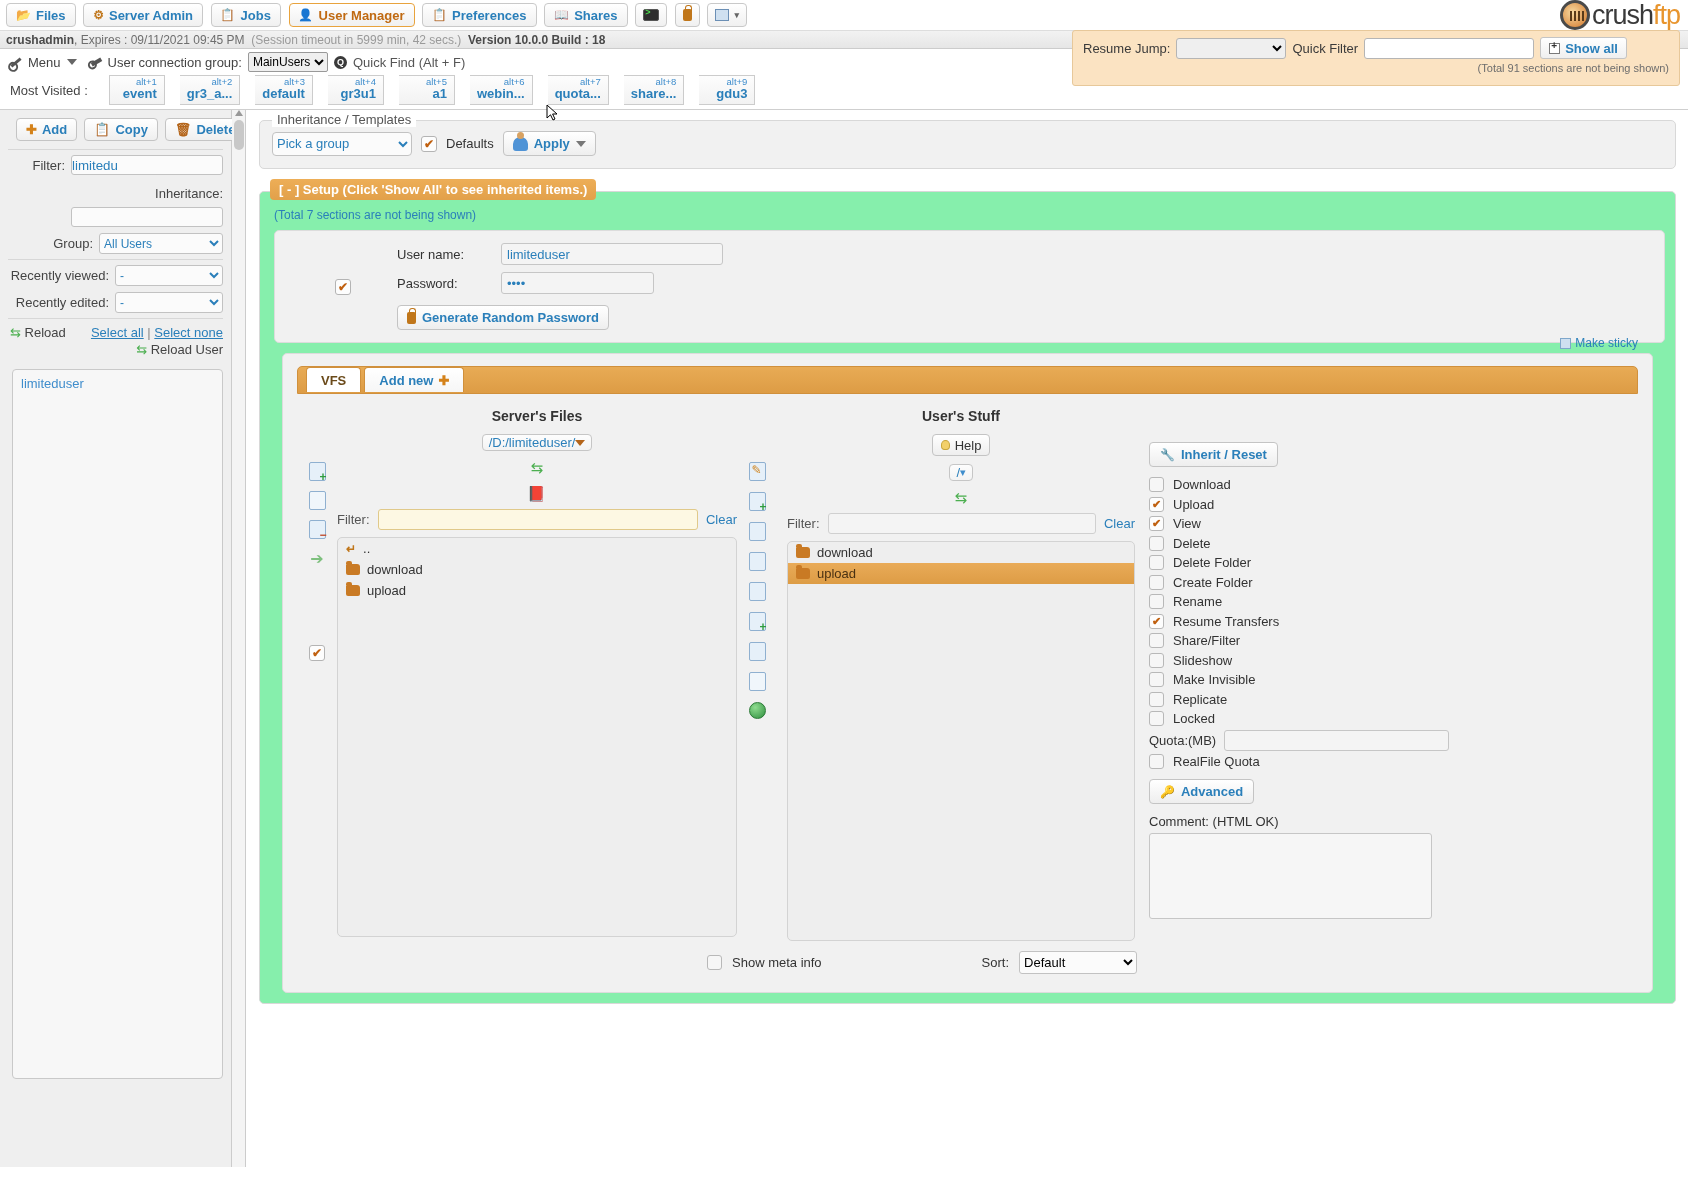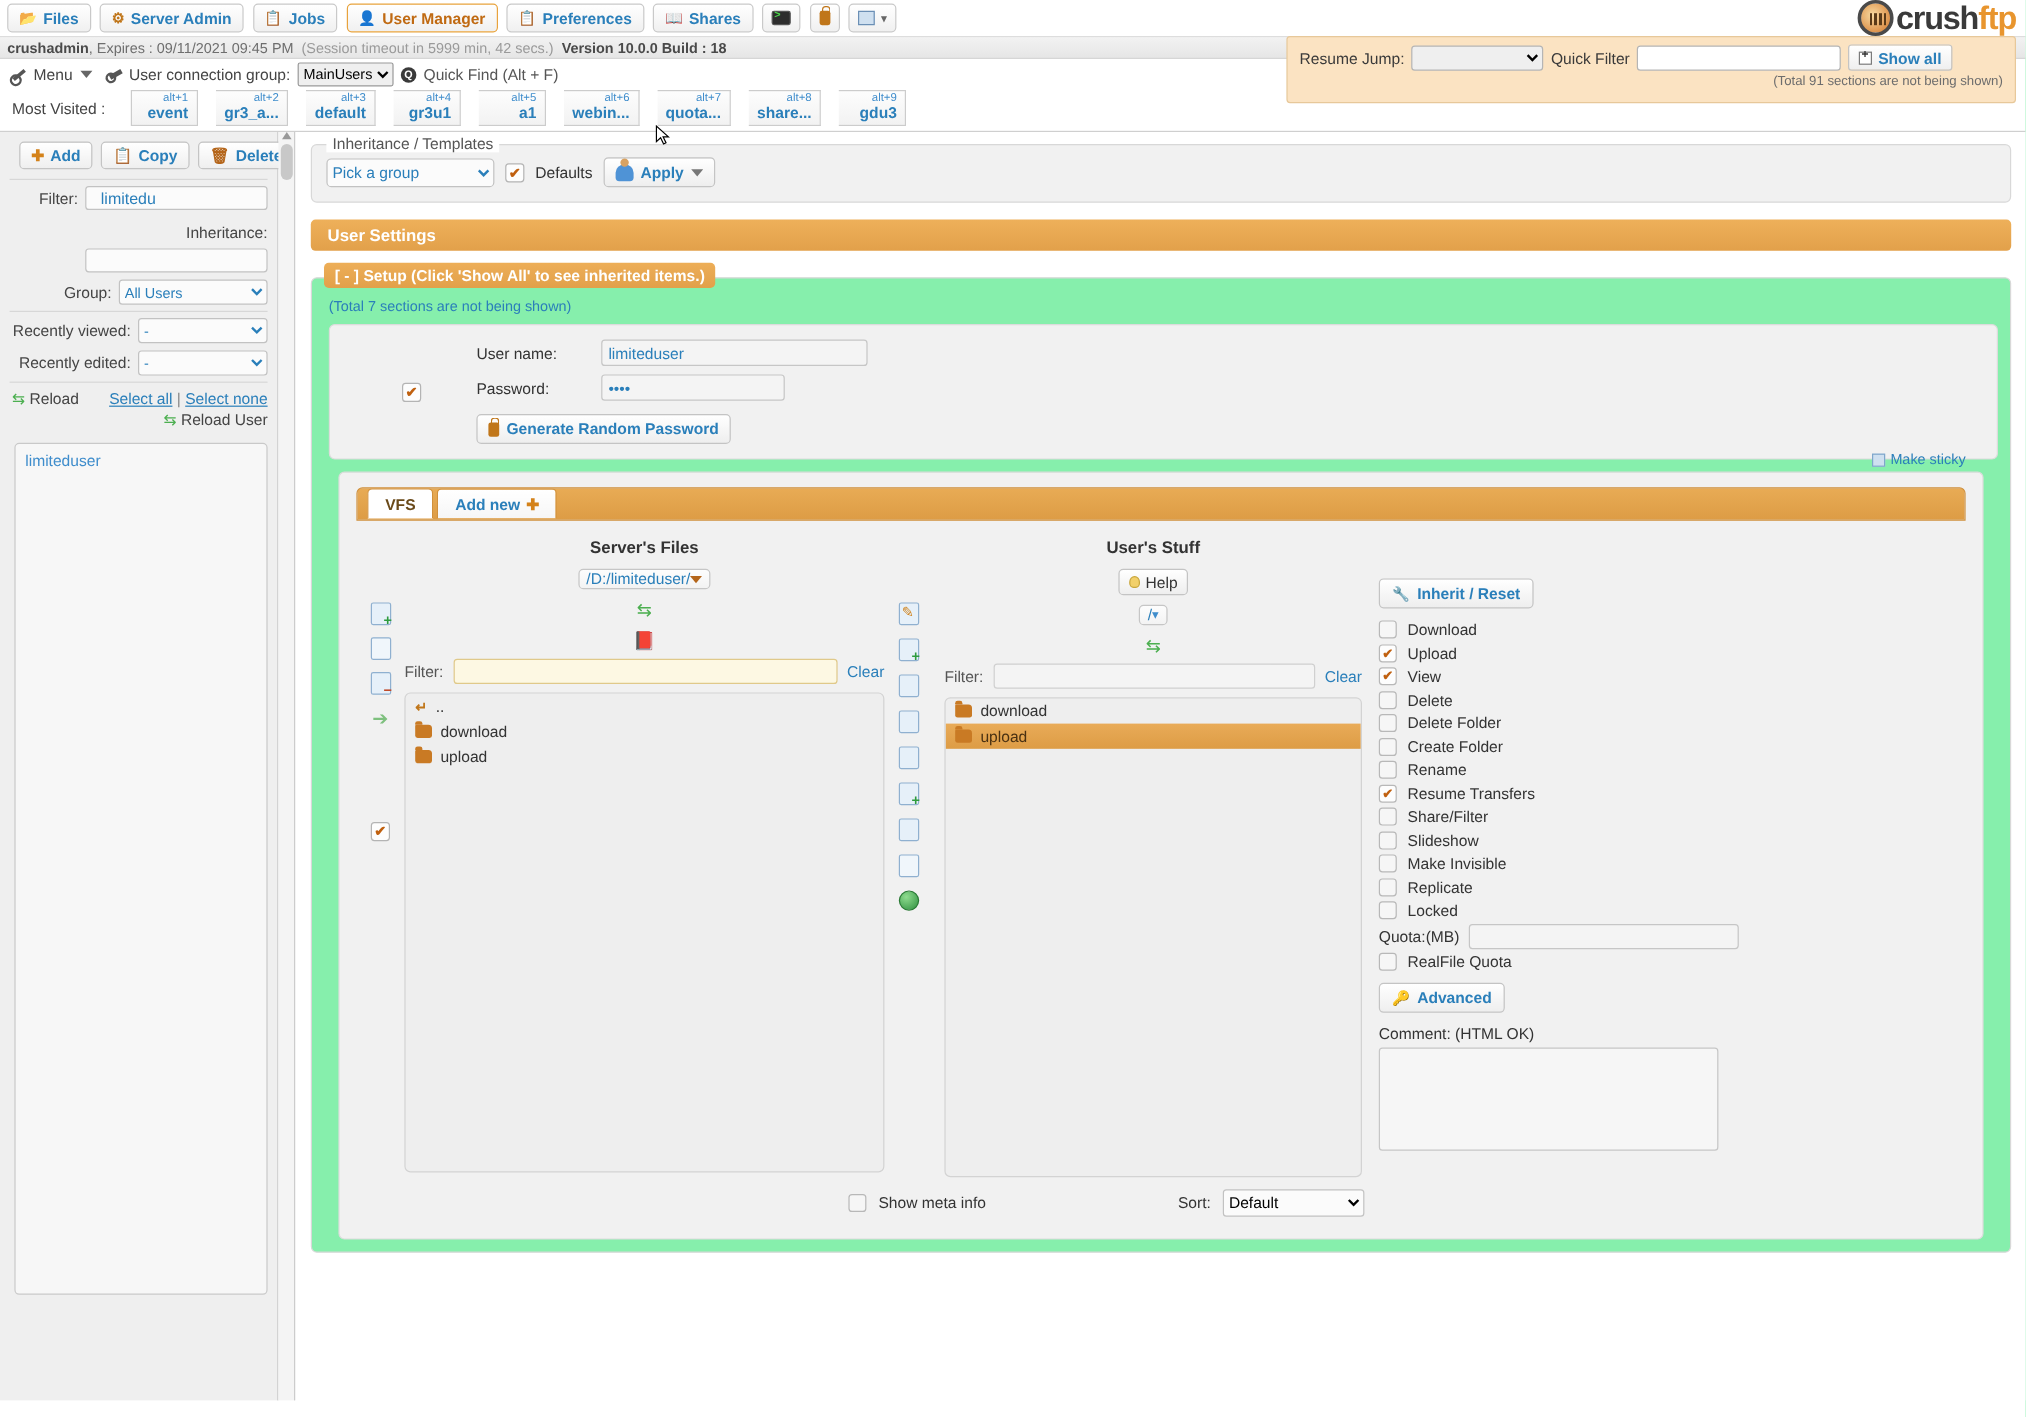--- a/index.html
+++ b/index.html
@@ -24,21 +24,21 @@
   }
   .navbtn.active { border-color:#e8a33d; color:#c06a12; }
   .navbtn .gi { font-size:12px; color:#c0761a; }
   .navbtn.icoonly { padding:0 7px; }
   .termbox { display:inline-block; width:16px; height:12px; background:#2d2d2d; border:1px solid #555; border-radius:2px; position:relative;}
   .termbox:after{content:">";position:absolute;left:1px;top:-3px;color:#4cd94c;font-size:9px;}
   .lockico { display:inline-block;width:9px;height:12px;background:#c0761a;border-radius:2px;position:relative;}
   .lockico:before{content:"";position:absolute;left:2px;top:-4px;width:5px;height:6px;border:1.5px solid #c0761a;border-bottom:none;border-radius:3px 3px 0 0;}
   .imgico{display:inline-block;width:14px;height:12px;border:1px solid #6b8fb5;background:#cfe0f0;}
 
-  #logo { position:absolute; right:8px; top:0px; font-size:27px; font-weight:bold; color:#3a3a3a; letter-spacing:-1px;}
+  #logo { position:absolute; right:8px; top:0px; font-size:27px; font-weight:normal; color:#3a3a3a; letter-spacing:-1px;}
   #logo .ftp { color:#e8952e; }
   #logo .wheel{display:inline-block;width:30px;height:30px;border-radius:50%;
     background:radial-gradient(circle at 40% 40%,#f7d9a0,#d2762a);
     border:3px solid #4a4a4a; vertical-align:-6px; margin-right:2px;position:relative;}
   #logo .wheel:after{content:"";position:absolute;left:7px;top:8px;width:14px;height:10px;
     background:repeating-linear-gradient(90deg,#5a3a18 0 2px,transparent 2px 4px);}
 
   #statusline {
     height:19px; padding:2px 6px; font-size:12px; color:#6e6e6e;
     background:linear-gradient(#f2f2f2,#e6e6e6); border-top:1px solid #ddd; border-bottom:1px solid #ccc;
@@ -102,21 +102,21 @@
   .lpbtn {
     display:inline-flex;align-items:center;gap:5px;height:23px;padding:0 9px;
     border:1px solid #c4c4c4;border-radius:4px;background:linear-gradient(#ffffff,#efefef);
     color:#2a7fba;font-weight:bold;font-size:13px;cursor:pointer;
   }
   .lpbtn .pl{color:#d4821a;font-weight:bold;}
   .lpbtn .cp{color:#c0761a;}
   .lpbtn .tr{color:#b4651a;}
   .lp-sep{height:1px;background:#d7d7d7;margin:2px 8px;}
   .lp-row { display:flex; align-items:center; justify-content:flex-end; gap:6px; padding:3px 8px; font-size:13px; color:#444;}
-  .lp-row input[type=text]{height:20px;border:1px solid #c2c2c2;border-radius:3px;background:#fbfbfb;padding:0 12px;color:#2a7fba;}
+  .lp-row input[type=text]{height:20px;border:1px solid #c2c2c2;border-radius:3px;background:#fbfbfb;padding:0 0;color:#2a7fba;}
   .lp-row select{height:21px;border:1px solid #c2c2c2;border-radius:3px;background:#fbfbfb;color:#2a7fba;font-size:12px;}
   .lp-links{display:flex;align-items:center;justify-content:space-between;padding:4px 8px 0 10px;font-size:13px;}
   .lp-links a{text-decoration:underline;}
   .refresh{display:inline-block;color:#4caf50;font-size:13px;}
   .lp-reloaduser{text-align:right;padding:2px 8px 6px 0;font-size:13px;color:#444;}
   #userlist{
     margin:6px 8px 0 12px; height:710px; border:1px solid #c9c9c9;border-radius:4px;background:#f7f7f7;
     padding:6px 8px; font-size:13px;
   }
   #userlist .u{color:#3f8dcc;cursor:pointer;}
@@ -448,21 +448,20 @@
         <div class="cbx on"></div>
         <span>Defaults</span>
         <div class="applybtn">
           <span class="userico"></span>
           <span>Apply</span>
           <span class="tri" style="border-top-color:#777"></span>
         </div>
       </div>
     </div>
 
-    <div id="usersettingsbar">User Settings</div>
 
     <div class="setupwrap">
       <div class="setuplegend">[ - ] Setup (Click 'Show All' to see inherited items.)</div>
       <div class="sectionnote">(Total 7 sections are not being shown)</div>
 
       <div class="acctbox">
         <div class="lcol">
           <div class="cbx on"></div>
         </div>
         <div class="rcol">

